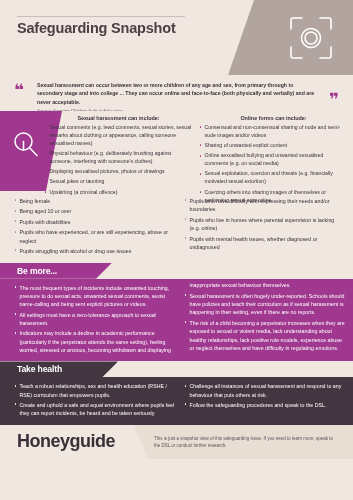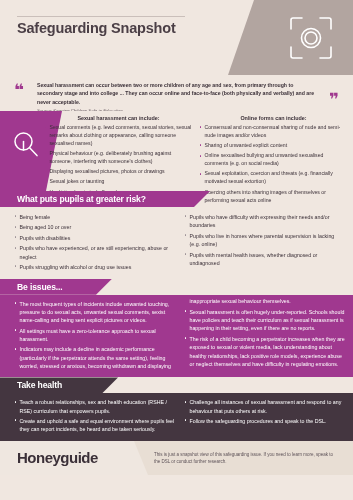--- a/index.html
+++ b/index.html
@@ -89,21 +89,21 @@
 
   
   .footer{
     position:relative;height:34px;background:#e8ded4;display:flex;align-items:center;
   }
   .logo-wrap{
     position:relative;height:34px;width:148px;background:#efe7e0;
     clip-path:polygon(0 0,134px 0,148px 34px,0 34px);
     display:flex;align-items:center;padding-left:17px;box-sizing:border-box;
   }
-  .logo{font-size:15px;font-weight:bold;color:#3b3038;letter-spacing:-.5px;}
+  .logo{font-size:18px;font-weight:bold;color:#3b3038;letter-spacing:-.5px;}
   .footer-note{
     margin-left:6px;width:180px;font-size:4.5px;line-height:1.65;color:#5d5258;
   }
 </style>
 </head>
 <body>
 
 <div class="poster">
 
   <div class="header">
@@ -157,42 +157,39 @@
           <li>Consensual and non-consensual sharing of nude and semi-nude images and/or videos</li>
           <li>Sharing of unwanted explicit content</li>
           <li>Online sexualised bullying and unwanted sexualised comments (e.g. on social media)</li>
           <li>Sexual exploitation, coercion and threats (e.g. financially motivated sexual extortion)</li>
           <li>Coercing others into sharing images of themselves or performing sexual acts online</li>
         </ul>
       </div>
     </div>
   </div>
 
-  <div class="banner banner-risk">
-    <span>What puts pupils at greater risk?</span>
-  </div>
   <div class="sec-risk">
     <div class="two-col">
       <ul>
         <li>Being female</li>
         <li>Being aged 10 or over</li>
         <li>Pupils with disabilities</li>
         <li>Pupils who have experienced, or are still experiencing, abuse or neglect</li>
         <li>Pupils struggling with alcohol or drug use issues</li>
       </ul>
       <ul>
         <li>Pupils who have difficulty with expressing their needs and/or boundaries</li>
         <li>Pupils who live in homes where parental supervision is lacking (e.g. online)</li>
         <li>Pupils with mental health issues, whether diagnosed or undiagnosed</li>
       </ul>
     </div>
   </div>
 
   <div class="banner banner-aware">
-    <span>Be issues...</span>
+    <span>Be more...</span>
   </div>
   <div class="sec-aware">
     <div class="two-col">
       <ul>
         <li>The most frequent types of incidents include unwanted touching, pressure to do sexual acts, unwanted sexual comments, sexist name-calling and being sent explicit pictures or videos.</li>
         <li>All settings must have a zero-tolerance approach to sexual harassment.</li>
         <li>Indicators may include a decline in academic performance (particularly if the perpetrator attends the same setting), feeling worried, stressed or anxious, becoming withdrawn and displaying</li>
       </ul>
       <ul>
         <li class="cont">inappropriate sexual behaviour themselves.</li>

